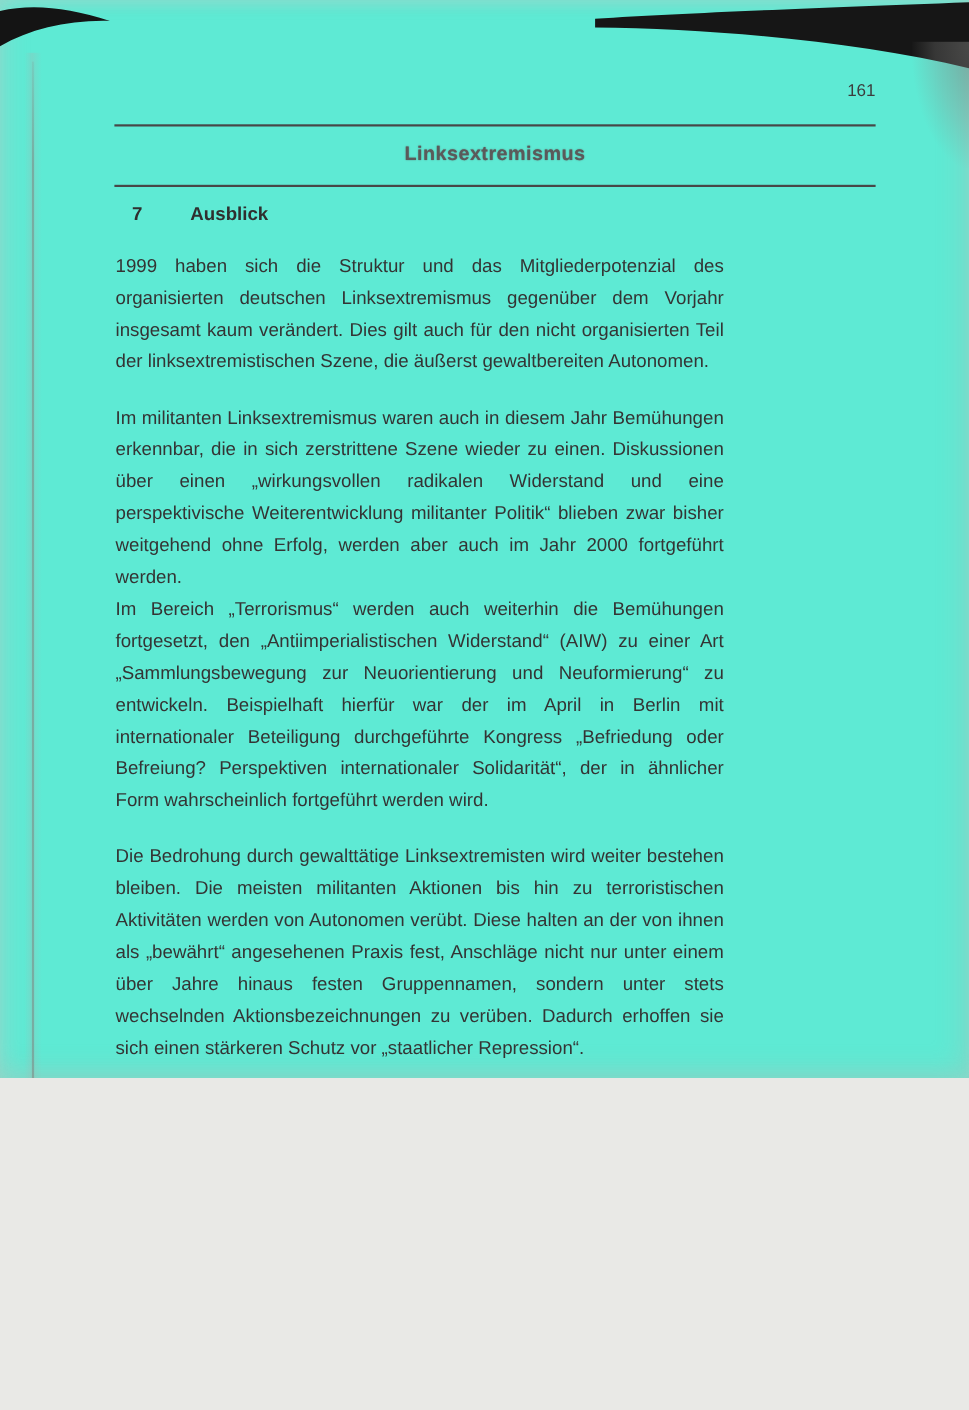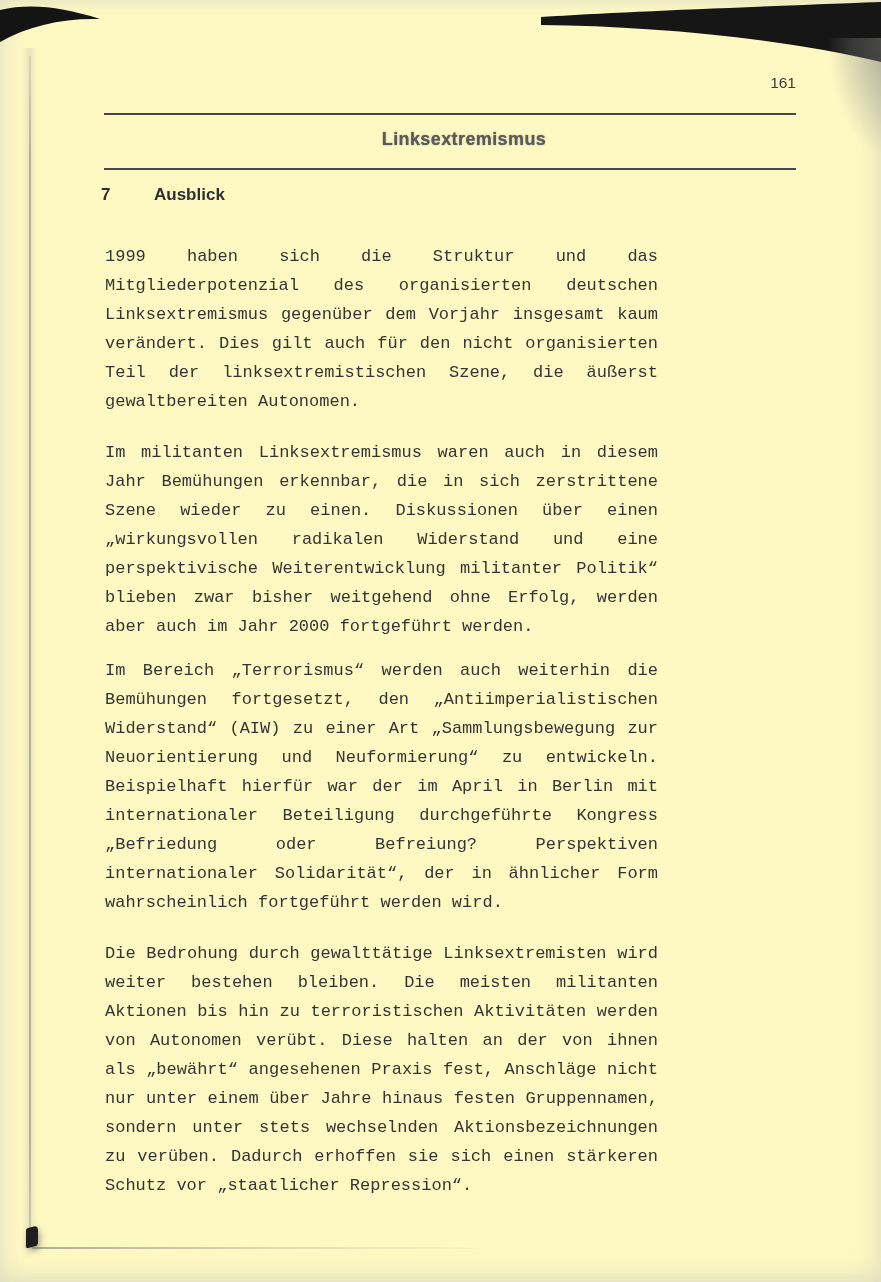--- a/index.html
+++ b/index.html
@@ -4,22 +4,22 @@
 <style>
   * { margin:0; padding:0; box-sizing:border-box; }
   html, body { width:881px; height:1282px; }
   body {
     font-family:"Liberation Sans", sans-serif;
     background:#e9e9e6;
     overflow:hidden;
   }
   .scan-page {
     position:relative;
-    width:881px; height:1282px;
-    background:#fef9c3;
+    width:881px; height:980px;
+    background:#5eead4;
     overflow:hidden;
     box-shadow:
       inset -8px -8px 22px rgba(185,185,180,.30),
       inset 10px 0 18px rgba(205,205,200,.22),
       inset 0 6px 10px rgba(210,210,205,.18);
   }
 
   
   .art { position:absolute; display:block; }
   .art-tl { left:0; top:2px; }
@@ -53,36 +53,36 @@
     position:absolute; top:74px; left:104px; width:692px;
     text-align:right; font-size:15.5px; color:#3c3c3c;
   }
   .rule {
     position:absolute; left:104px; width:692px; height:2px;
     background:#474747;
   }
   .rule-top { top:113px; }
   .rule-bottom { top:168px; }
   .running-header {
-    position:absolute; top:129px; left:118px; width:692px;
+    position:absolute; top:129px; left:104px; width:692px;
     text-align:center; font-size:18px; font-weight:bold;
     color:#5a5a5a; letter-spacing:.4px;
     text-shadow:0 0 1.3px rgba(95,95,95,.9);
   }
   .section-heading {
-    position:absolute; top:185px; left:101px;
+    position:absolute; top:185px; left:120px;
     font-size:17px; font-weight:bold; color:#2f2f2f;
   }
   .sec-num { display:inline-block; width:53px; }
   .body-text {
     position:absolute; top:227px; left:105px; width:553px;
     font-size:17px; line-height:29px; color:#343434;
     text-align:justify;
   }
-  .body-text p { margin:15px 0 22px 0;font-family:Liberation Mono, monospace; }
+  .body-text p { margin:0 0 22px 0; }
   .body-text p.joined { margin-bottom:0; }
   .body-text p:last-child { margin-bottom:0; }
 </style>
 </head>
 <body>
 
 <div class="scan-page">
 
   <svg class="art art-tl" width="120" height="60" viewBox="0 0 120 60" aria-hidden="true">
     <path d="M0,8 C30,1 62,5 100,17 C62,16 28,24 0,40 Z" fill="#141414"></path>

